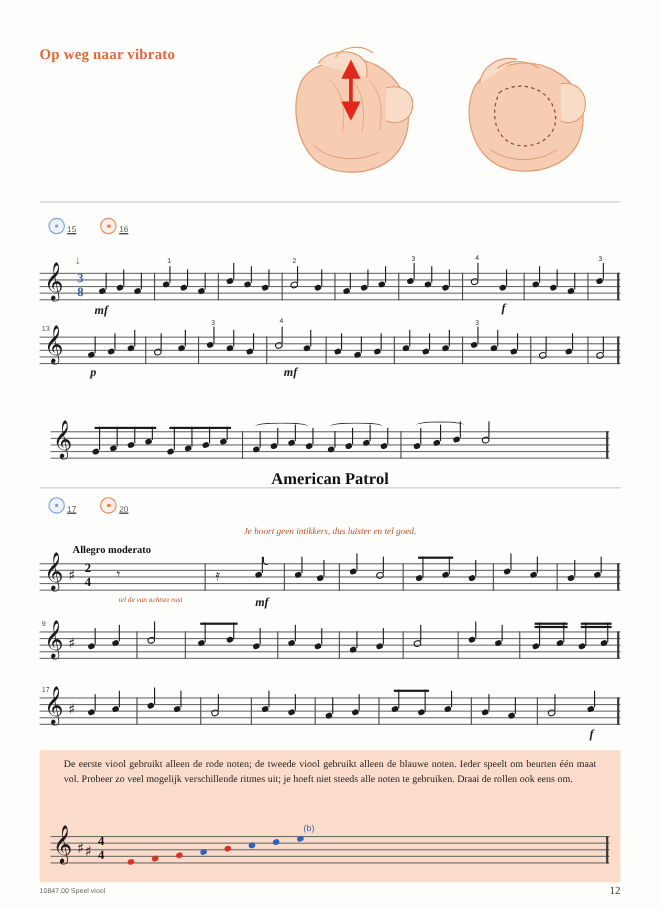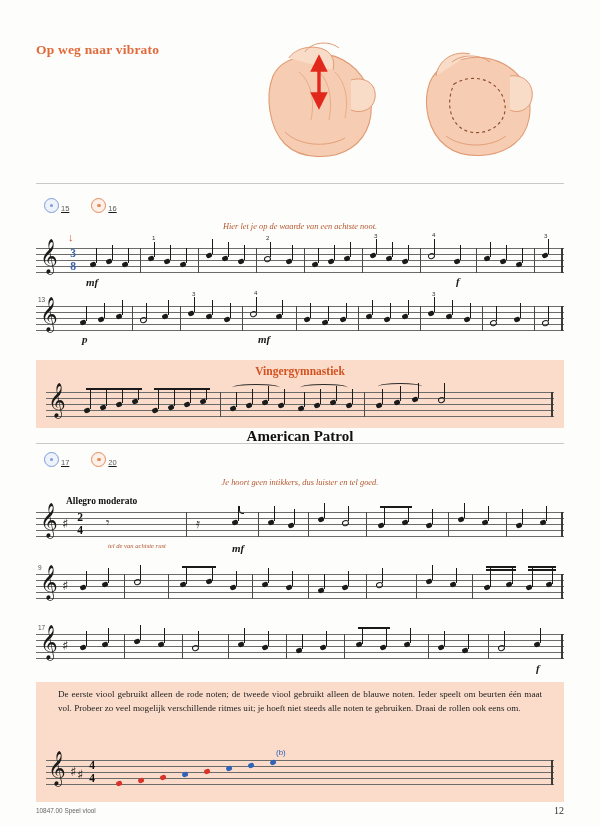--- a/index.html
+++ b/index.html
@@ -346,21 +346,20 @@
     <div class="track">
       <span class="cd-icon"></span>
       <span class="cd-num">15</span>
     </div>
     <div class="track">
       <span class="cd-icon orange"></span>
       <span class="cd-num">16</span>
     </div>
   </div>
 
-  <div class="piece-sub" style="top:222px;">Hier let je op de waarde van een achtste noot.</div>
 
   <div style="position:absolute; left:36px; top:248px; width:528px; height:30px;">
     <div class="stave">
       <div class="line"></div>
         <div class="line"></div>
         <div class="line"></div>
         <div class="line"></div>
         <div class="line"></div>
     </div>
     <span class="clef" style="left:4px; top:-7px;">𝄞</span>
@@ -498,23 +497,20 @@
     <div class="bar" style="left:498px;"></div>
     <span class="note hollow" style="left:506px; top:14px;"></span>
       <span class="stem" style="left:512px; top:0px;"></span>
     <div class="bar thick" style="left:525px;"></div>
 
     <span class="fingering" style="left:156px; top:-16px;">3</span>
     <span class="fingering" style="left:218px; top:-17px;">4</span>
     <span class="fingering" style="left:396px; top:-16px;">3</span>
   </div>
 
-  <div class="orange-box" style="left:36px; top:360px; width:528px; height:68px;">
-    <div class="orange-box-title">Vingergymnastiek</div>
-  </div>
 
   <div style="position:absolute; left:46px; top:392px; width:508px; height:30px;">
     <div class="stave">
       <div class="line"></div>
         <div class="line"></div>
         <div class="line"></div>
         <div class="line"></div>
         <div class="line"></div>
     </div>
     <span class="clef" style="left:2px; top:-7px;">𝄞</span>

